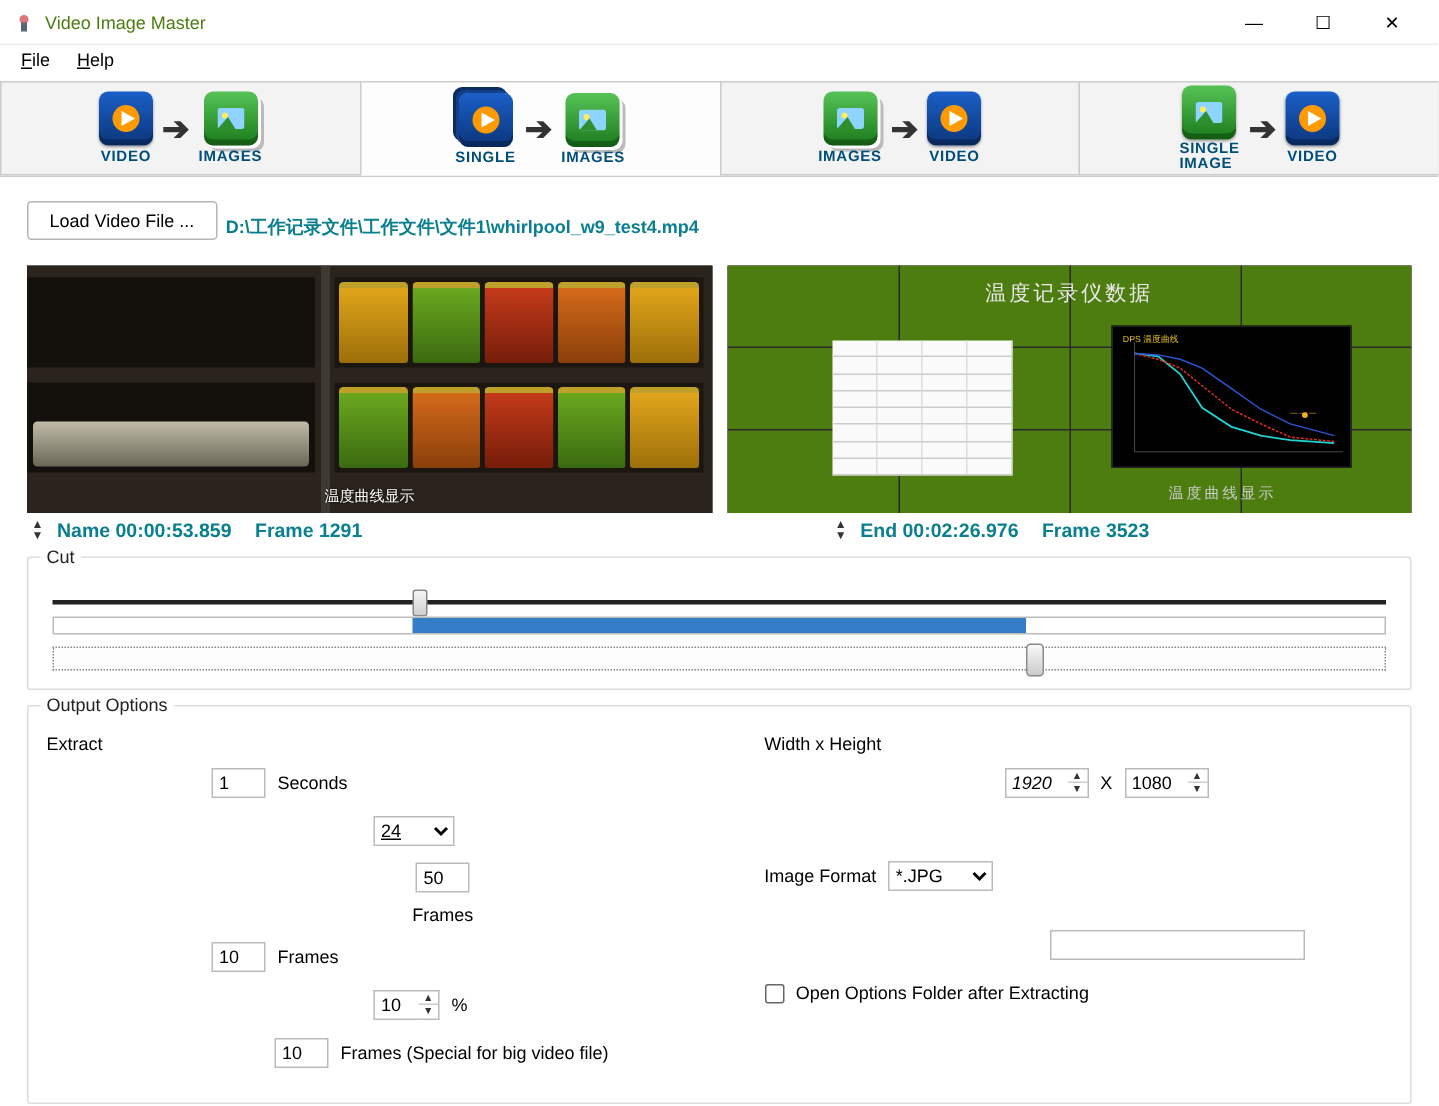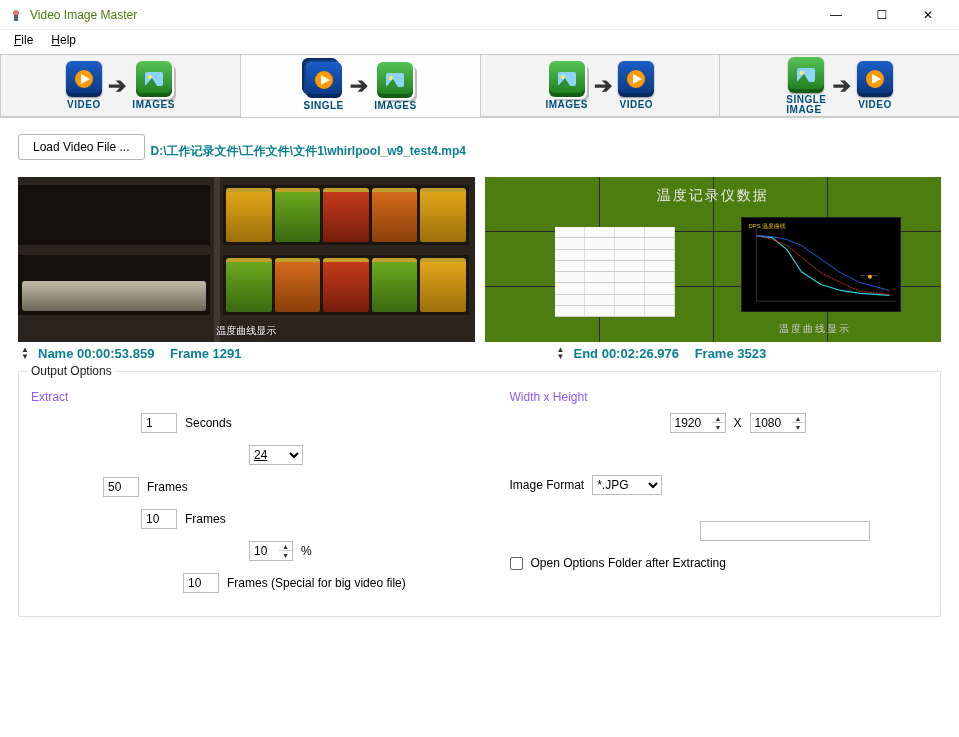--- a/index.html
+++ b/index.html
@@ -47,21 +47,21 @@
 .slider-thumb { position: absolute; top: -7px; width: 10px; height: 18px; background: linear-gradient(#f5f5f5,#d0d0d0); border: 1px solid #888; border-radius: 2px; }
 
 .bar-track { height: 12px; background: #fff; border: 1px solid #bbb; margin: 0 4px 8px 4px; position: relative; }
 .bar-fill { position: absolute; top: 0; bottom: 0; background: #357ec7; }
 
 .scrub { height: 16px; border: 1px dotted #888; margin: 0 4px; position: relative; background: #fdfdfd; }
 .scrub-thumb { position: absolute; top: -3px; width: 12px; height: 22px; background: linear-gradient(#f9f9f9,#ccc); border: 1px solid #888; border-radius: 3px; }
 
 .outopts { display: flex; gap: 60px; margin-top: 8px; }
 .col { flex: 1; }
-.section-title { font-size: 12px; color: #8b5cf6; margin-bottom: 8px; }
+.section-title { font-size: 12px; color: #000000; margin-bottom: 8px; }
 .row { display: flex; align-items: center; gap: 8px; margin-bottom: 10px; min-height: 22px; }
 input.ninput { width: 36px; height: 20px; border: 1px solid #bbb; font-size: 12px; padding: 0 4px; background: #fff; }
 select { height: 20px; border: 1px solid #bbb; font-size: 12px; background: #fff; }
 .pct { font-size: 12px; }
 
 .bigspin { width: 14px; display: inline-flex; flex-direction: column; border: 1px solid #bbb; border-left: none; }
 .bigspin span { font-size: 7px; height: 9px; line-height: 9px; text-align: center; color: #333; }
 .bigspin span:first-child { border-bottom: 1px solid #ccc; }
 .numwrap { display: flex; align-items: stretch; }
 .numwrap input { border-right: none; }
@@ -322,35 +322,47 @@
     <div class="right">
       <div class="spin">
           <span>▲</span>
           <span>▼</span>
         </div>
       <span>End 00:02:26.976</span>&nbsp;
       <span>Frame 3523</span>
     </div>
   </div>
 
+  <div class="group">
+    <div class="group-legend">Cut</div>
+    <div class="slider-track">
+      <div class="slider-thumb" style="left:27%;"></div>
+    </div>
+    <div class="bar-track">
+      <div class="bar-fill" style="left:27%; right:27%;"></div>
+    </div>
+    <div class="scrub">
+      <div class="scrub-thumb" style="left:73%;"></div>
+    </div>
+  </div>
 
   <div class="group">
     <div class="group-legend">Output Options</div>
     <div class="outopts">
       <div class="col">
         <div class="section-title">Extract</div>
 
         <div class="row" style="margin-left:110px;">
           <input class="ninput" value="1" style="">
           <span>Seconds</span>
         </div>
         <div class="row" style="margin-left:218px;text-decoration:underline;">
           <select style="width:54px;"><option>24</option></select>
         </div>
-        <div class="row" style="margin-left:72px;">
+        <div class="row" style="margin-left:110px;flex-direction:column;">
           <input class="ninput" value="50" style="">
           <span>Frames</span>
         </div>
         <div class="row" style="margin-left:110px;">
           <input class="ninput" value="10" style="">
           <span>Frames</span>
         </div>
         <div class="row" style="margin-left:218px;">
           <div class="numwrap">
               <input class="ninput" style="width: 30px;" value="10">
@@ -364,21 +376,21 @@
         <div class="row" style="margin-left:152px;">
           <input class="ninput" value="10" style="">
           <span>Frames (Special for big video file)</span>
         </div>
       </div>
 
       <div class="col">
         <div class="section-title">Width x Height</div>
         <div class="row" style="margin-left:160px;">
           <div class="numwrap">
-              <input class="ninput" style="width: 42px;" value="1920">
+              <input class="ninput" style="width: 42px; font-style: italic;" value="1920">
               <div class="bigspin">
                 <span>▲</span>
                 <span>▼</span>
               </div>
             </div>
           <span>X</span>
           <div class="numwrap">
               <input class="ninput" style="width: 42px;" value="1080">
               <div class="bigspin">
                 <span>▲</span>

